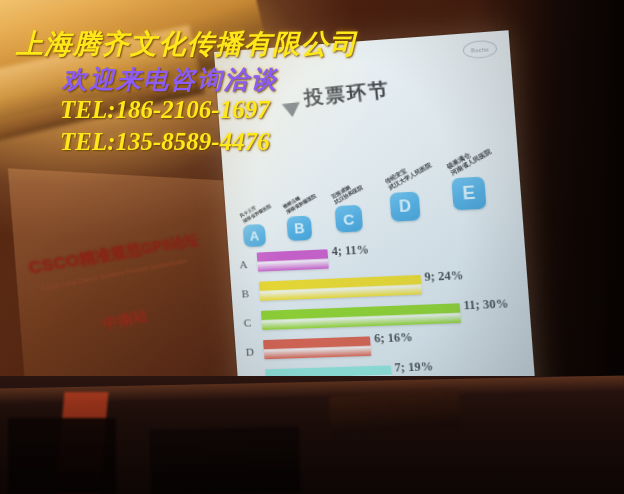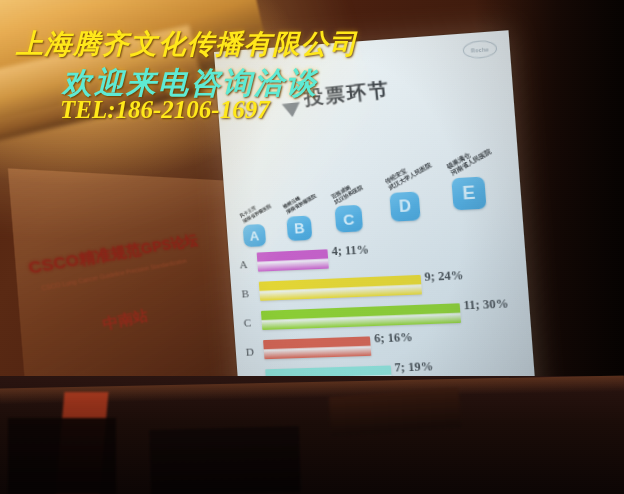--- a/index.html
+++ b/index.html
@@ -230,21 +230,21 @@
   .wm-l1{
     position:absolute;left:16px;top:26px;
     font-size:27px;font-weight:bold;font-style:italic;color:#ffe81a;
     font-family:"DejaVu Sans","Liberation Sans",sans-serif;
     letter-spacing:1.5px;
     text-shadow:1px 1px 2px rgba(90,50,0,.85),0 0 5px rgba(255,200,0,.45);
     white-space:nowrap;
   }
   .wm-l2{
     position:absolute;left:62px;top:63px;
-    font-size:30px;font-weight:bold;font-style:italic;color:#5eead4;
+    font-size:25px;font-weight:bold;font-style:italic;color:#8b5cf6;
     font-family:"DejaVu Sans","Liberation Sans",sans-serif;
     letter-spacing:2px;
     text-shadow:1px 1px 2px rgba(90,50,0,.85),0 0 5px rgba(255,200,0,.45);
     white-space:nowrap;
   }
   .wm-l3{
     position:absolute;left:60px;top:96px;
     font-size:25px;font-weight:bold;font-style:italic;color:#ffe81a;
     font-family:"Liberation Serif","DejaVu Serif",serif;
     text-shadow:1px 1px 2px rgba(90,50,0,.85),0 0 5px rgba(255,200,0,.45);
@@ -376,15 +376,16 @@
   <div class="dark-panel-a"></div>
   <div class="dark-panel-b"></div>
   <div class="dark-panel-c"></div>
 
   <div class="grain"></div>
 
   <div class="wm">
     <div class="wm-l1">上海腾齐文化传播有限公司</div>
     <div class="wm-l2">欢迎来电咨询洽谈</div>
     <div class="wm-l3">TEL:186-2106-1697</div>
+    <div class="wm-l4">TEL:135-8589-4476</div>
   </div>
 
 </div>
 
 </body></html>

